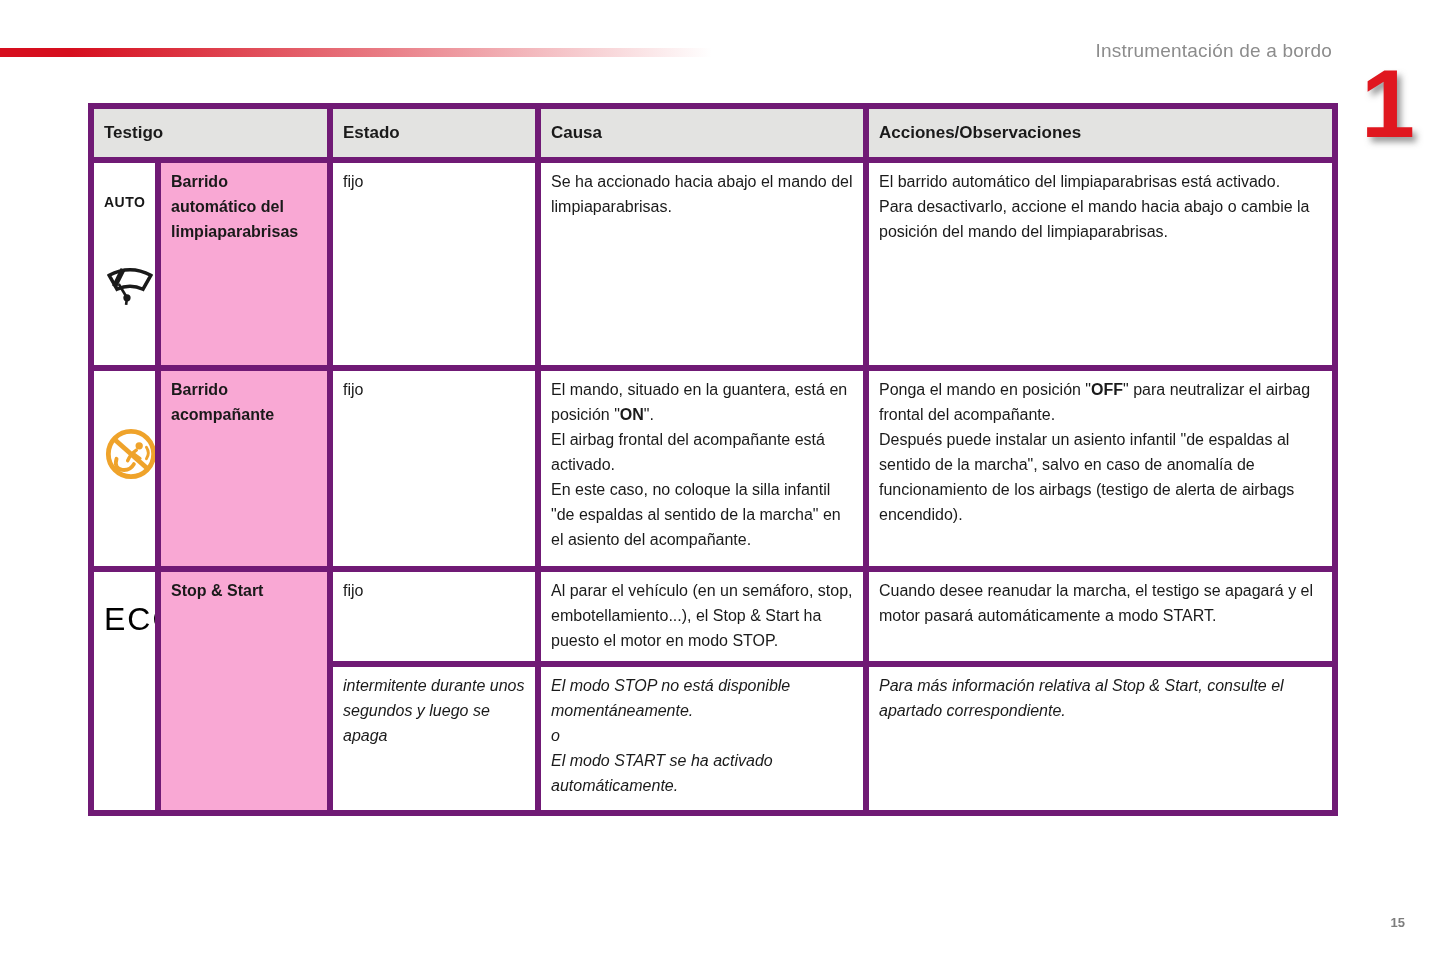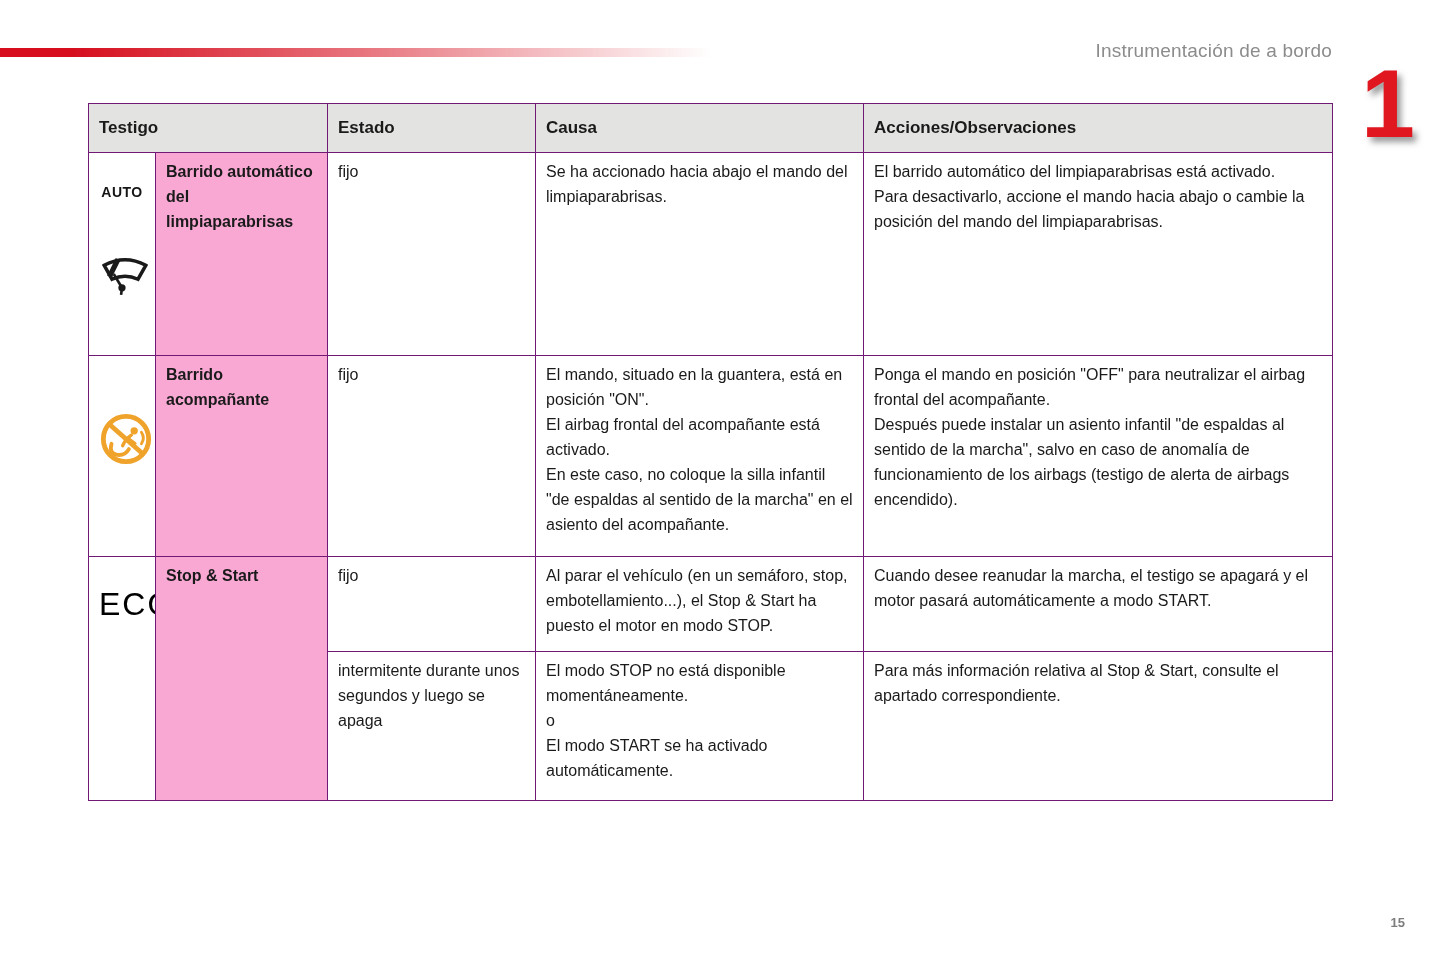--- a/index.html
+++ b/index.html
@@ -32,54 +32,54 @@
     position:absolute;top:915px;right:40px;
     font-size:13px;font-weight:bold;color:#7d7d7d;
   }
 
   
   table.manual{
     position:absolute;left:88px;top:103px;
     width:1244px;border-collapse:collapse;table-layout:fixed;
   }
   table.manual th, table.manual td{
-    border:1px solid #701a75;
+    border:6px solid #701a75;
     vertical-align:top;
     font-size:16px;line-height:25px;
     padding:6px 10px 8px 10px;
     white-space:pre-line;
     overflow:hidden;
   }
   table.manual th{
     background:#e3e3e1;
     text-align:left;vertical-align:middle;
     font-size:17px;line-height:20px;font-weight:bold;
     padding:0 10px;height:48px;white-space:normal;
   }
   tr.r1{height:150px;}
   tr.r2{height:201px;}
   tr.r3a{height:95px;}
-  tr.r3b{height:149px;}
+  tr.r3b{height:149px;font-style:italic;}
   td.icon-cell{
     text-align:center;padding:10px 2px 4px 2px;vertical-align:top;background:#ffffff;
   }
   td.label-cell{
     background:#f9a8d4;font-weight:bold;font-size:17px;line-height:25px;
     padding:7px 10px;
   }
   .auto-word{
     font-weight:bold;font-size:14px;letter-spacing:0.5px;color:#161616;
     line-height:16px;margin-bottom:1px;
   }
   .eco-word{
     font-size:32px;letter-spacing:2px;color:#000000;line-height:26px;
     padding-top:3px;
   }
   svg{display:block;margin:0 auto;}
-  b{font-weight:normal;}
+  b{font-weight:bold;}
 </style>
 </head>
 <body>
 
 <div class="page">
 
   <div class="red-bar"></div>
 
   <div class="header-title">Instrumentación de a bordo</div>
 

